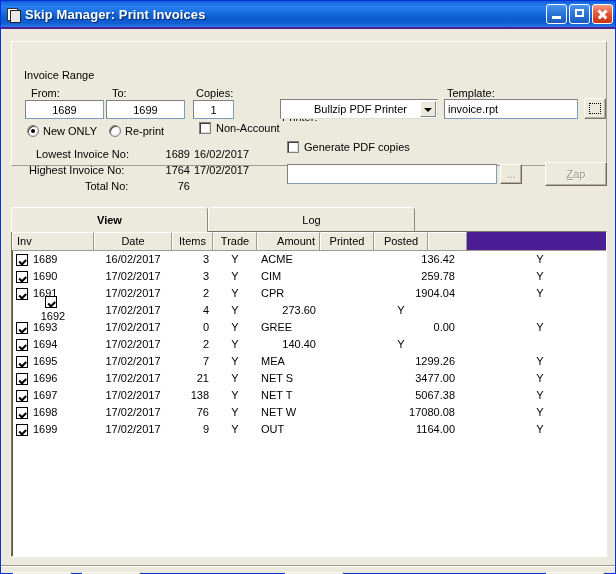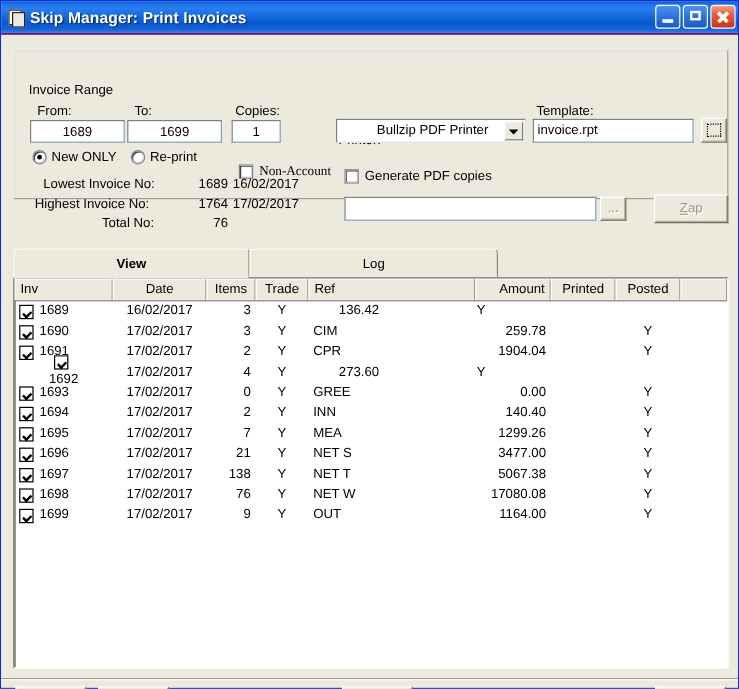--- a/index.html
+++ b/index.html
@@ -396,21 +396,21 @@
     <input class="field center" style="left: 192px; top: 71px; width: 41px;" readonly="" value="1">
 
     <div class="radio checked" style="left:26px; top:96px;">
       <span class="dot"></span>
       <span>New ONLY</span>
     </div>
     <div class="radio" style="left:108px; top:96px;">
       <span class="dot"></span>
       <span>Re-print</span>
     </div>
-    <div class="checkbox" style="left:198px; top:108px;font-family:Liberation Serif, serif;">
+    <div class="checkbox" style="left:198px; top:93px;">
       <span class="box"></span>
       <span>Non-Account</span>
     </div>
 
     <div class="lbl" style="left:35px; top:119px;">Lowest Invoice No:</div>
     <div class="lbl" style="left:155px; top:119px; width:34px; text-align:right;">1689</div>
     <div class="lbl" style="left:193px; top:119px;">16/02/2017</div>
 
     <div class="lbl" style="left:28px; top:135px;">Highest Invoice No:</div>
     <div class="lbl" style="left:155px; top:135px; width:34px; text-align:right;">1764</div>
@@ -450,35 +450,35 @@
         <span>Log</span>
       </div>
     </div>
 
     <div class="listview">
       <div class="lv-head">
         <div class="hcell" style="width:82px;">Inv</div>
         <div class="hcell" style="width:78px; text-align:center;">Date</div>
         <div class="hcell" style="width:41px; text-align:center;">Items</div>
         <div class="hcell" style="width:44px; text-align:center;">Trade</div>
-        <div class="hcell" style="width:139px;">Ref</div>
         <div class="hcell" style="width:63px; text-align:right;">Amount</div>
         <div class="hcell" style="width:54px; text-align:center;">Printed</div>
         <div class="hcell" style="width:54px; text-align:center;">Posted</div>
         <div class="hcell" style="width:39px;"></div>
       </div>
       <div class="lv-body" id="lv-body">
           <div class="lv-row">
             <div class="cell c-inv" style="width: 82px;">
               <span class="cbx"></span>
               <span>1689</span>
             </div>
             <div class="cell c-center" style="width: 78px;">16/02/2017</div>
             <div class="cell c-right" style="width: 41px;">3</div>
             <div class="cell c-center" style="width: 44px;">Y</div>
+            <div class="cell " style="width: 139px;">ACME</div>
             <div class="cell c-right" style="width: 63px;">136.42</div>
             <div class="cell c-center" style="width: 54px;"></div>
             <div class="cell c-center" style="width: 54px;">Y</div>
             <div class="cell " style="width: 39px;"></div>
           </div>
           <div class="lv-row">
             <div class="cell c-inv" style="width: 82px;">
               <span class="cbx"></span>
               <span>1690</span>
             </div>
@@ -533,21 +533,20 @@
             <div class="cell " style="width: 39px;"></div>
           </div>
           <div class="lv-row">
             <div class="cell c-inv" style="width: 82px;">
               <span class="cbx"></span>
               <span>1694</span>
             </div>
             <div class="cell c-center" style="width: 78px;">17/02/2017</div>
             <div class="cell c-right" style="width: 41px;">2</div>
             <div class="cell c-center" style="width: 44px;">Y</div>
-            <div class="cell " style="width: 139px;">INN</div>
             <div class="cell c-right" style="width: 63px;">140.40</div>
             <div class="cell c-center" style="width: 54px;"></div>
             <div class="cell c-center" style="width: 54px;">Y</div>
             <div class="cell " style="width: 39px;"></div>
           </div>
           <div class="lv-row">
             <div class="cell c-inv" style="width: 82px;">
               <span class="cbx"></span>
               <span>1695</span>
             </div>

